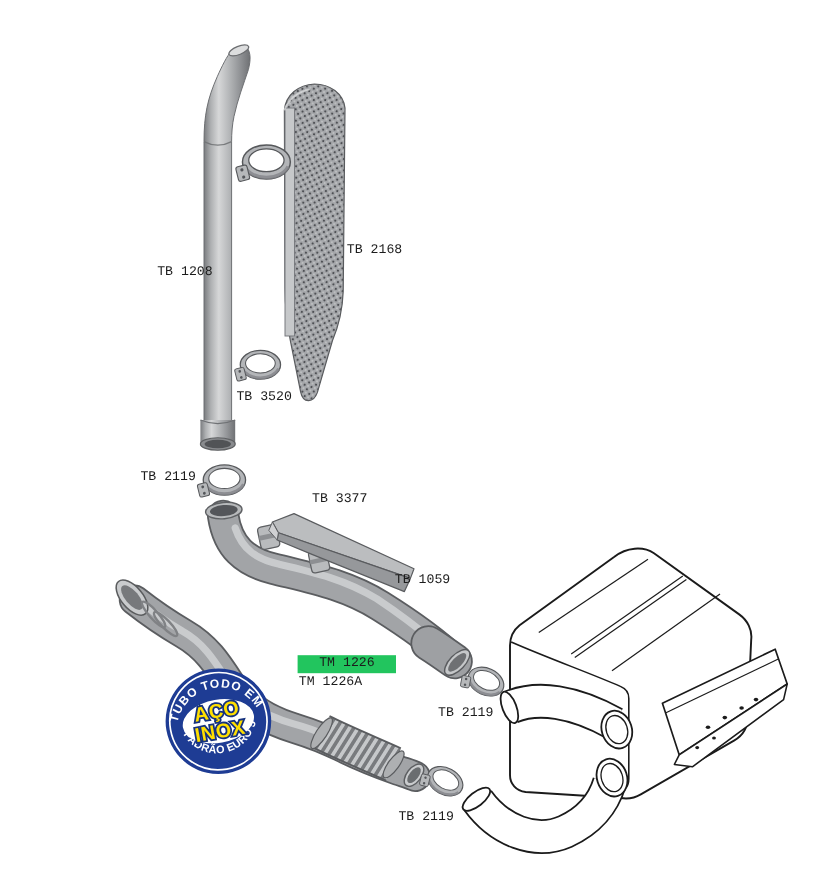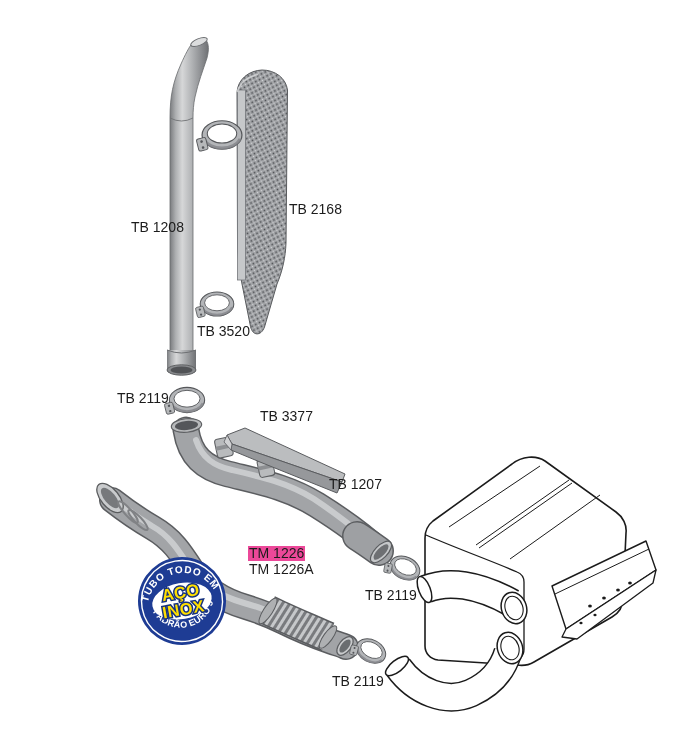--- a/index.html
+++ b/index.html
@@ -1,20 +1,20 @@
 <!DOCTYPE html>
 <html><head>
 <meta charset="utf-8">
 <style>
   html,body{margin:0;padding:0;background:#fff;}
   #canvas{position:relative;width:693px;height:729px;background:#ffffff;overflow:hidden;
           font-family:"Liberation Sans",sans-serif;}
   #art{position:absolute;left:0;top:0;}
-  .label{position:absolute;font-size:14px;color:#1c1c1c;white-space:nowrap;line-height:15px;}
-  .label.hl{background:#ec4899;padding:0 1px;}
+  .label{position:absolute;font-size:11px;color:#1c1c1c;white-space:nowrap;line-height:15px;font-family:Liberation Mono, monospace;}
+  .label.hl{background:#22c55e;padding:0 18px;}
   .badge{position:absolute;left:137px;top:556px;width:90px;height:90px;}
   .badge-ring-text{font-family:"Liberation Sans",sans-serif;font-weight:bold;fill:#ffffff;}
   .badge-center-text{font-family:"Liberation Sans",sans-serif;font-weight:bold;fill:#ffdf00;
     stroke:#16327e;stroke-width:3;paint-order:stroke;letter-spacing:.5px;font-size:16.5px;}
 </style>
 </head>
 <body>
 
 <div id="canvas">
 
@@ -185,21 +185,21 @@
 
     <use href="#clamp" transform="translate(405,568) scale(0.74) rotate(25)"></use>
     <use href="#clamp" transform="translate(371,651) scale(0.74) rotate(28)"></use>
   </svg>
 
   <div class="label" style="left:131px;top:220px">TB 1208</div>
   <div class="label" style="left:289px;top:202px">TB 2168</div>
   <div class="label" style="left:197px;top:324px">TB 3520</div>
   <div class="label" style="left:117px;top:391px">TB 2119</div>
   <div class="label" style="left:260px;top:409px">TB 3377</div>
-  <div class="label" style="left:329px;top:477px">TB 1207</div>
+  <div class="label" style="left:329px;top:477px">TB 1059</div>
   <div class="label hl" style="left:248px;top:546px">TM 1226</div>
   <div class="label" style="left:249px;top:562px">TM 1226A</div>
   <div class="label" style="left:365px;top:588px">TB 2119</div>
   <div class="label" style="left:332px;top:674px">TB 2119</div>
 
   <svg class="badge" viewBox="0 0 90 90">
     <defs>
       <path id="topArc" d="M 9,53 A 36,36 0 0 1 81,53"></path>
       <path id="botArc" d="M 14,50 A 33,33 0 0 0 76,50"></path>
     </defs>

